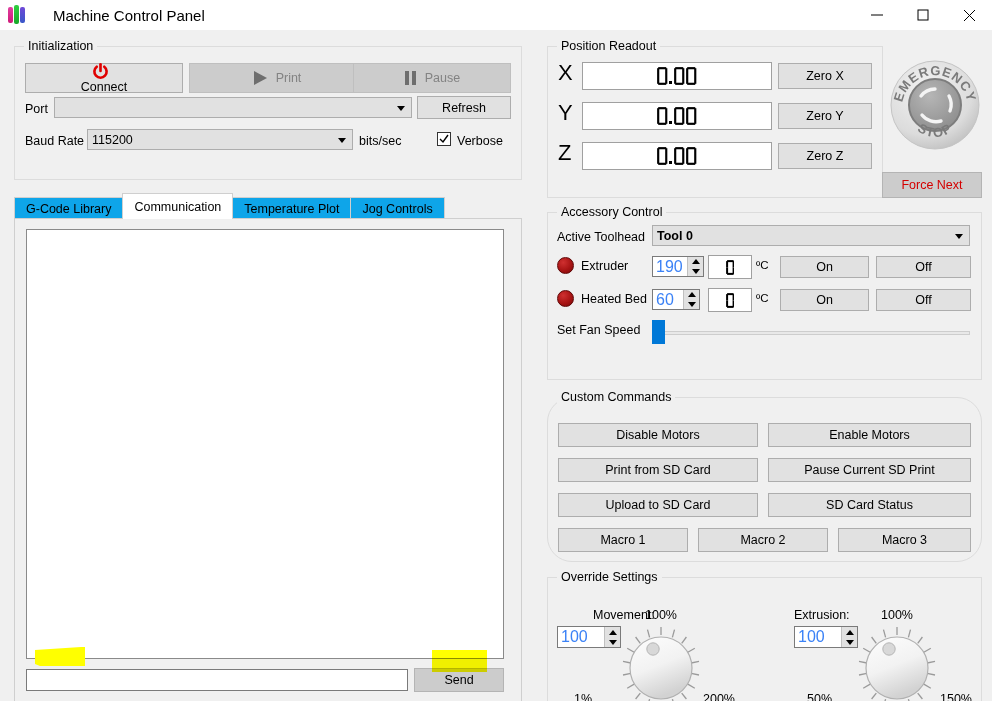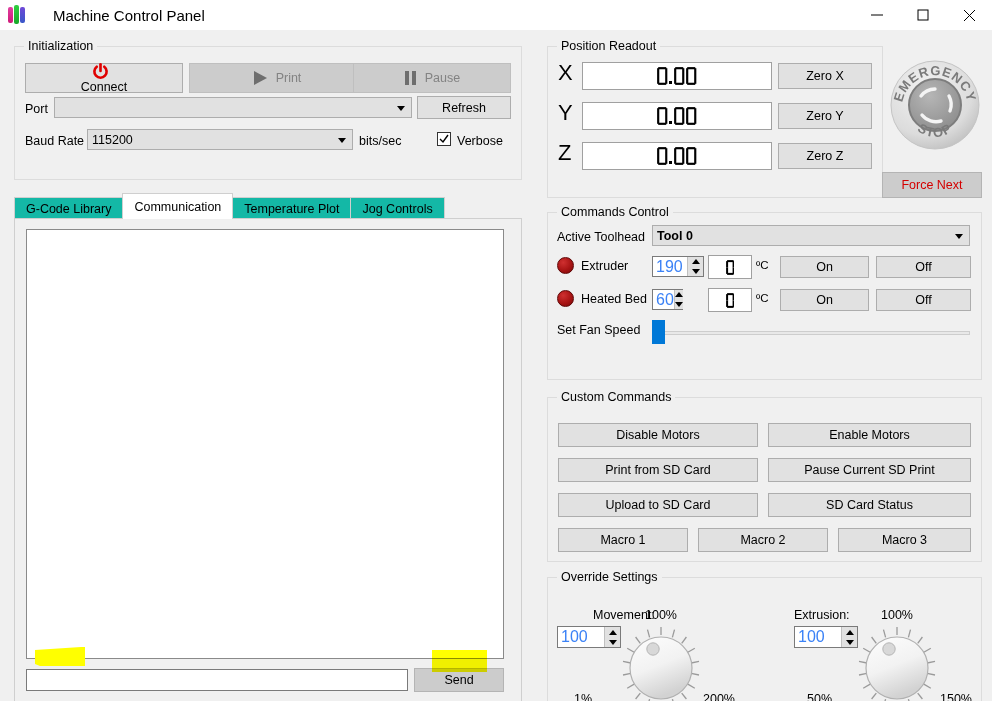--- a/index.html
+++ b/index.html
@@ -68,21 +68,21 @@
   .lcd {
     position:absolute; background:#fff; border:1px solid #a0a0a0;
     font-family:"DejaVu Sans Mono", monospace;
     display:flex; align-items:center; justify-content:center;
     letter-spacing:1px;
   }
 
   
   .tabstrip { position:absolute; display:flex; align-items:flex-end; }
   .tab {
-    border:1px solid #cfcfcf; border-bottom:none; background:#14b8a6;
+    border:1px solid #cfcfcf; border-bottom:none; background:#0ea5e9;
     padding:0 11px; height:22px; display:flex; align-items:center;
     font-size:12.5px; margin-right:-1px;
   }
   .tab.active { background:#fff; height:26px; border-color:#cfcfcf; position:relative; z-index:3; }
 
   .led { position:absolute; width:17px; height:17px; border-radius:50%;
          background:radial-gradient(circle at 35% 30%, #cf3030 0%, #a81414 55%, #7a0808 100%);
          border:1px solid #5e0505; }
 
   .spin { position:absolute; background:#fff; border:1px solid #7a7a7a; display:flex; align-items:center; }
@@ -355,21 +355,21 @@
         <textPath href="#arcBot" startOffset="50%" text-anchor="middle">STOP</textPath>
       </text>
     </svg>
   </div>
 
   <div class="btn flat" style="left:882px; top:142px; width:100px; height:26px;">
     <span style="color:#d40000;">Force Next</span>
   </div>
 
   <div class="group" style="left:547px; top:182px; width:435px; height:168px;">
-    <div class="glabel">Commands Control</div>
+    <div class="glabel">Accessory Control</div>
 
     <div class="lbl" style="left:9px; top:17px;">Active Toolhead</div>
     <div class="combo" style="left:104px; top:12px; width:318px; height:21px;font-weight:bold;">
       <span>Tool 0</span>
       <span class="arr"></span>
     </div>
 
     <div class="led" style="left:9px; top:44px;"></div>
     <div class="lbl" style="left:33px; top:46px;">Extruder</div>
     <div class="spin" style="left:104px; top:43px; width:52px; height:21px;">
@@ -398,21 +398,21 @@
     <div class="lbl" style="left:208px; top:46px; font-size:11.5px;">ºC</div>
     <div class="btn" style="left:232px; top:43px; width:89px; height:22px;">
       <span>On</span>
     </div>
     <div class="btn" style="left:328px; top:43px; width:95px; height:22px;">
       <span>Off</span>
     </div>
 
     <div class="led" style="left:9px; top:77px;"></div>
     <div class="lbl" style="left:33px; top:79px;">Heated Bed</div>
-    <div class="spin" style="left:104px; top:76px; width:31px; height:21px;">
+    <div class="spin" style="left:104px; top:76px; width:48px; height:21px;">
       <span class="val">60</span>
       <span class="btns">
         <div>
             <i class="tri-up"></i>
           </div>
         <div>
             <i class="tri-dn"></i>
           </div>
       </span>
     </div>
@@ -434,21 +434,21 @@
     </div>
     <div class="btn" style="left:328px; top:76px; width:95px; height:22px;">
       <span>Off</span>
     </div>
 
     <div class="lbl" style="left:9px; top:110px;">Set Fan Speed</div>
     <div class="slider-groove" style="left:104px; top:118px; width:318px;"></div>
     <div class="slider-handle" style="left:104px; top:107px; width:13px; height:24px;"></div>
   </div>
 
-  <div class="group" style="left:547px; top:367px; width:435px; height:165px;">
+  <div class="group" style="left:547px; top:367px; width:435px; height:165px;border-radius:25px;">
     <div class="glabel">Custom Commands</div>
 
     <div class="btn" style="left:10px; top:25px; width:200px; height:24px;">
       <span>Disable Motors</span>
       </div>
     <div class="btn" style="left:220px; top:25px; width:203px; height:24px;">
       <span>Enable Motors</span>
       </div>
 
     <div class="btn" style="left:10px; top:60px; width:200px; height:24px;">

